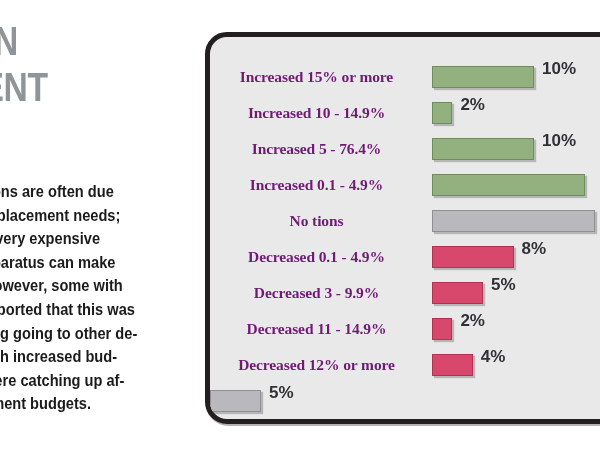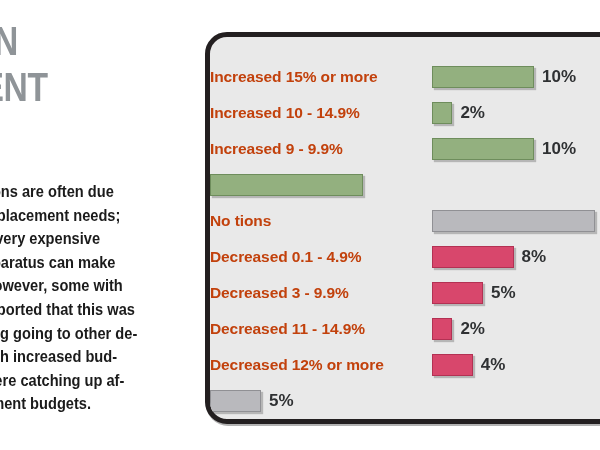--- a/index.html
+++ b/index.html
@@ -80,25 +80,25 @@
   }
   .chart-row {
     position: relative;
     height: 36px;
     display: flex;
     align-items: center;
   }
   .row-label {
     width: 222px;
     flex: 0 0 222px;
-    text-align: left;
+    text-align: center;
     padding-right: 9px;
     box-sizing: border-box;
-    color: #c2410c;
-    font-family: Liberation Sans, sans-serif;
+    color: #701a75;
+    font-family: Liberation Serif, serif;
     font-weight: bold;
     font-size: 15.5px;
     line-height: 16px;
     white-space: nowrap;
     letter-spacing: -0.1px;
   }
   .bar-area {
     position: relative;
     flex: 1 1 auto;
     height: 36px;
@@ -110,21 +110,21 @@
     height: 22px;
     box-sizing: border-box;
     border: 1px solid rgba(0,0,0,0.22);
     box-shadow: 2px 2px 1px rgba(0,0,0,0.22);
   }
   .bar.green  { background: #93b07f; border-color: #6e8d5c; }
   .bar.red    { background: #d8476c; border-color: #b33153; }
   .bar.gray   { background: #b9b9bd; border-color: #909094; }
   .bar-value {
     position: absolute;
-    top: 8px;
+    top: 0;
     color: #2f3133;
     font-family: "Liberation Sans Narrow", "Liberation Sans", sans-serif;
     font-weight: bold;
     font-size: 17px;
     line-height: 20px;
     white-space: nowrap;
   }
 </style>
 </head>
 <body>
@@ -162,27 +162,28 @@
         </div>
       </div>
       <div class="chart-row">
         <div class="row-label">Increased 10 - 14.9%</div>
         <div class="bar-area">
           <div class="bar green" style="width: 20.4px; background: rgb(147, 176, 127);"></div>
           <div class="bar-value" style="left: 28.4px;">2%</div>
         </div>
       </div>
       <div class="chart-row">
-        <div class="row-label">Increased 9 - 9.9%</div>
+        <div class="row-label">Increased 5 - 76.4%</div>
         <div class="bar-area">
           <div class="bar green" style="width: 102px; background: rgb(147, 176, 127);"></div>
           <div class="bar-value" style="left: 110px;">10%</div>
         </div>
       </div>
       <div class="chart-row">
+        <div class="row-label">Increased 0.1 - 4.9%</div>
         <div class="bar-area">
           <div class="bar green" style="width: 153px; background: rgb(147, 176, 127);"></div>
         </div>
       </div>
       <div class="chart-row">
         <div class="row-label">No tions</div>
         <div class="bar-area">
           <div class="bar gray" style="width: 163.2px; background: rgb(185, 185, 189);"></div>
         </div>
       </div>

